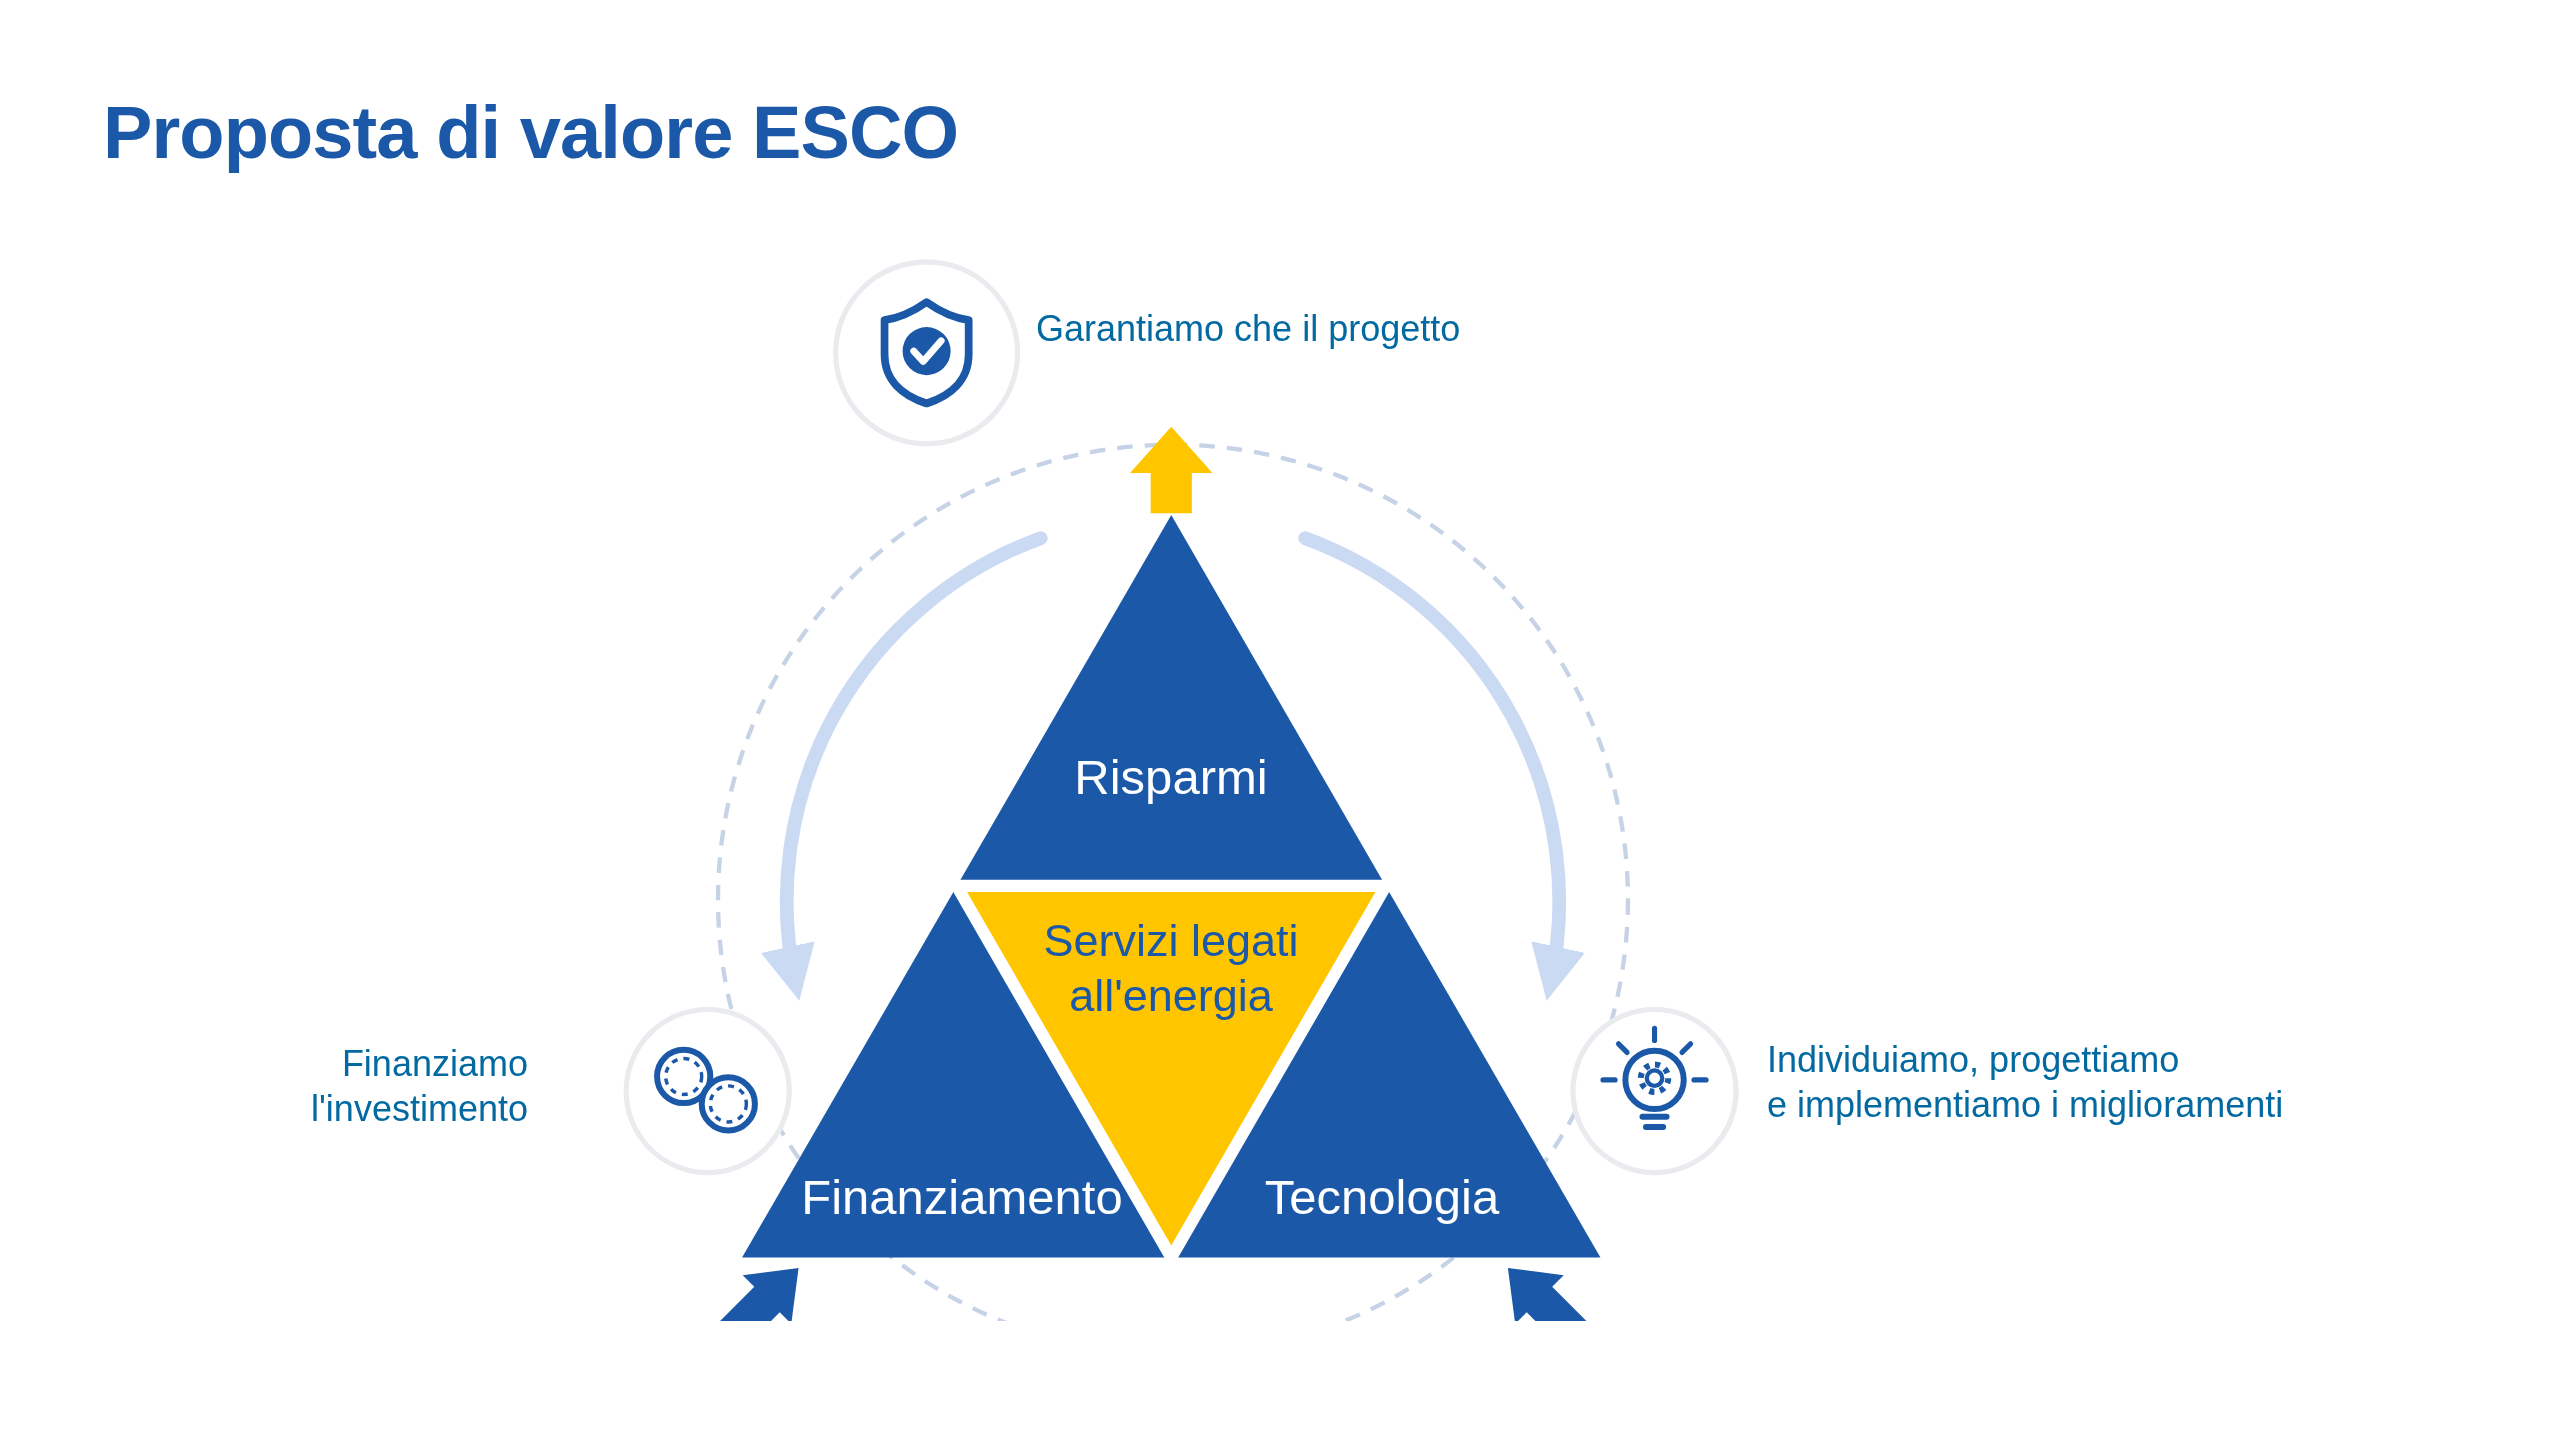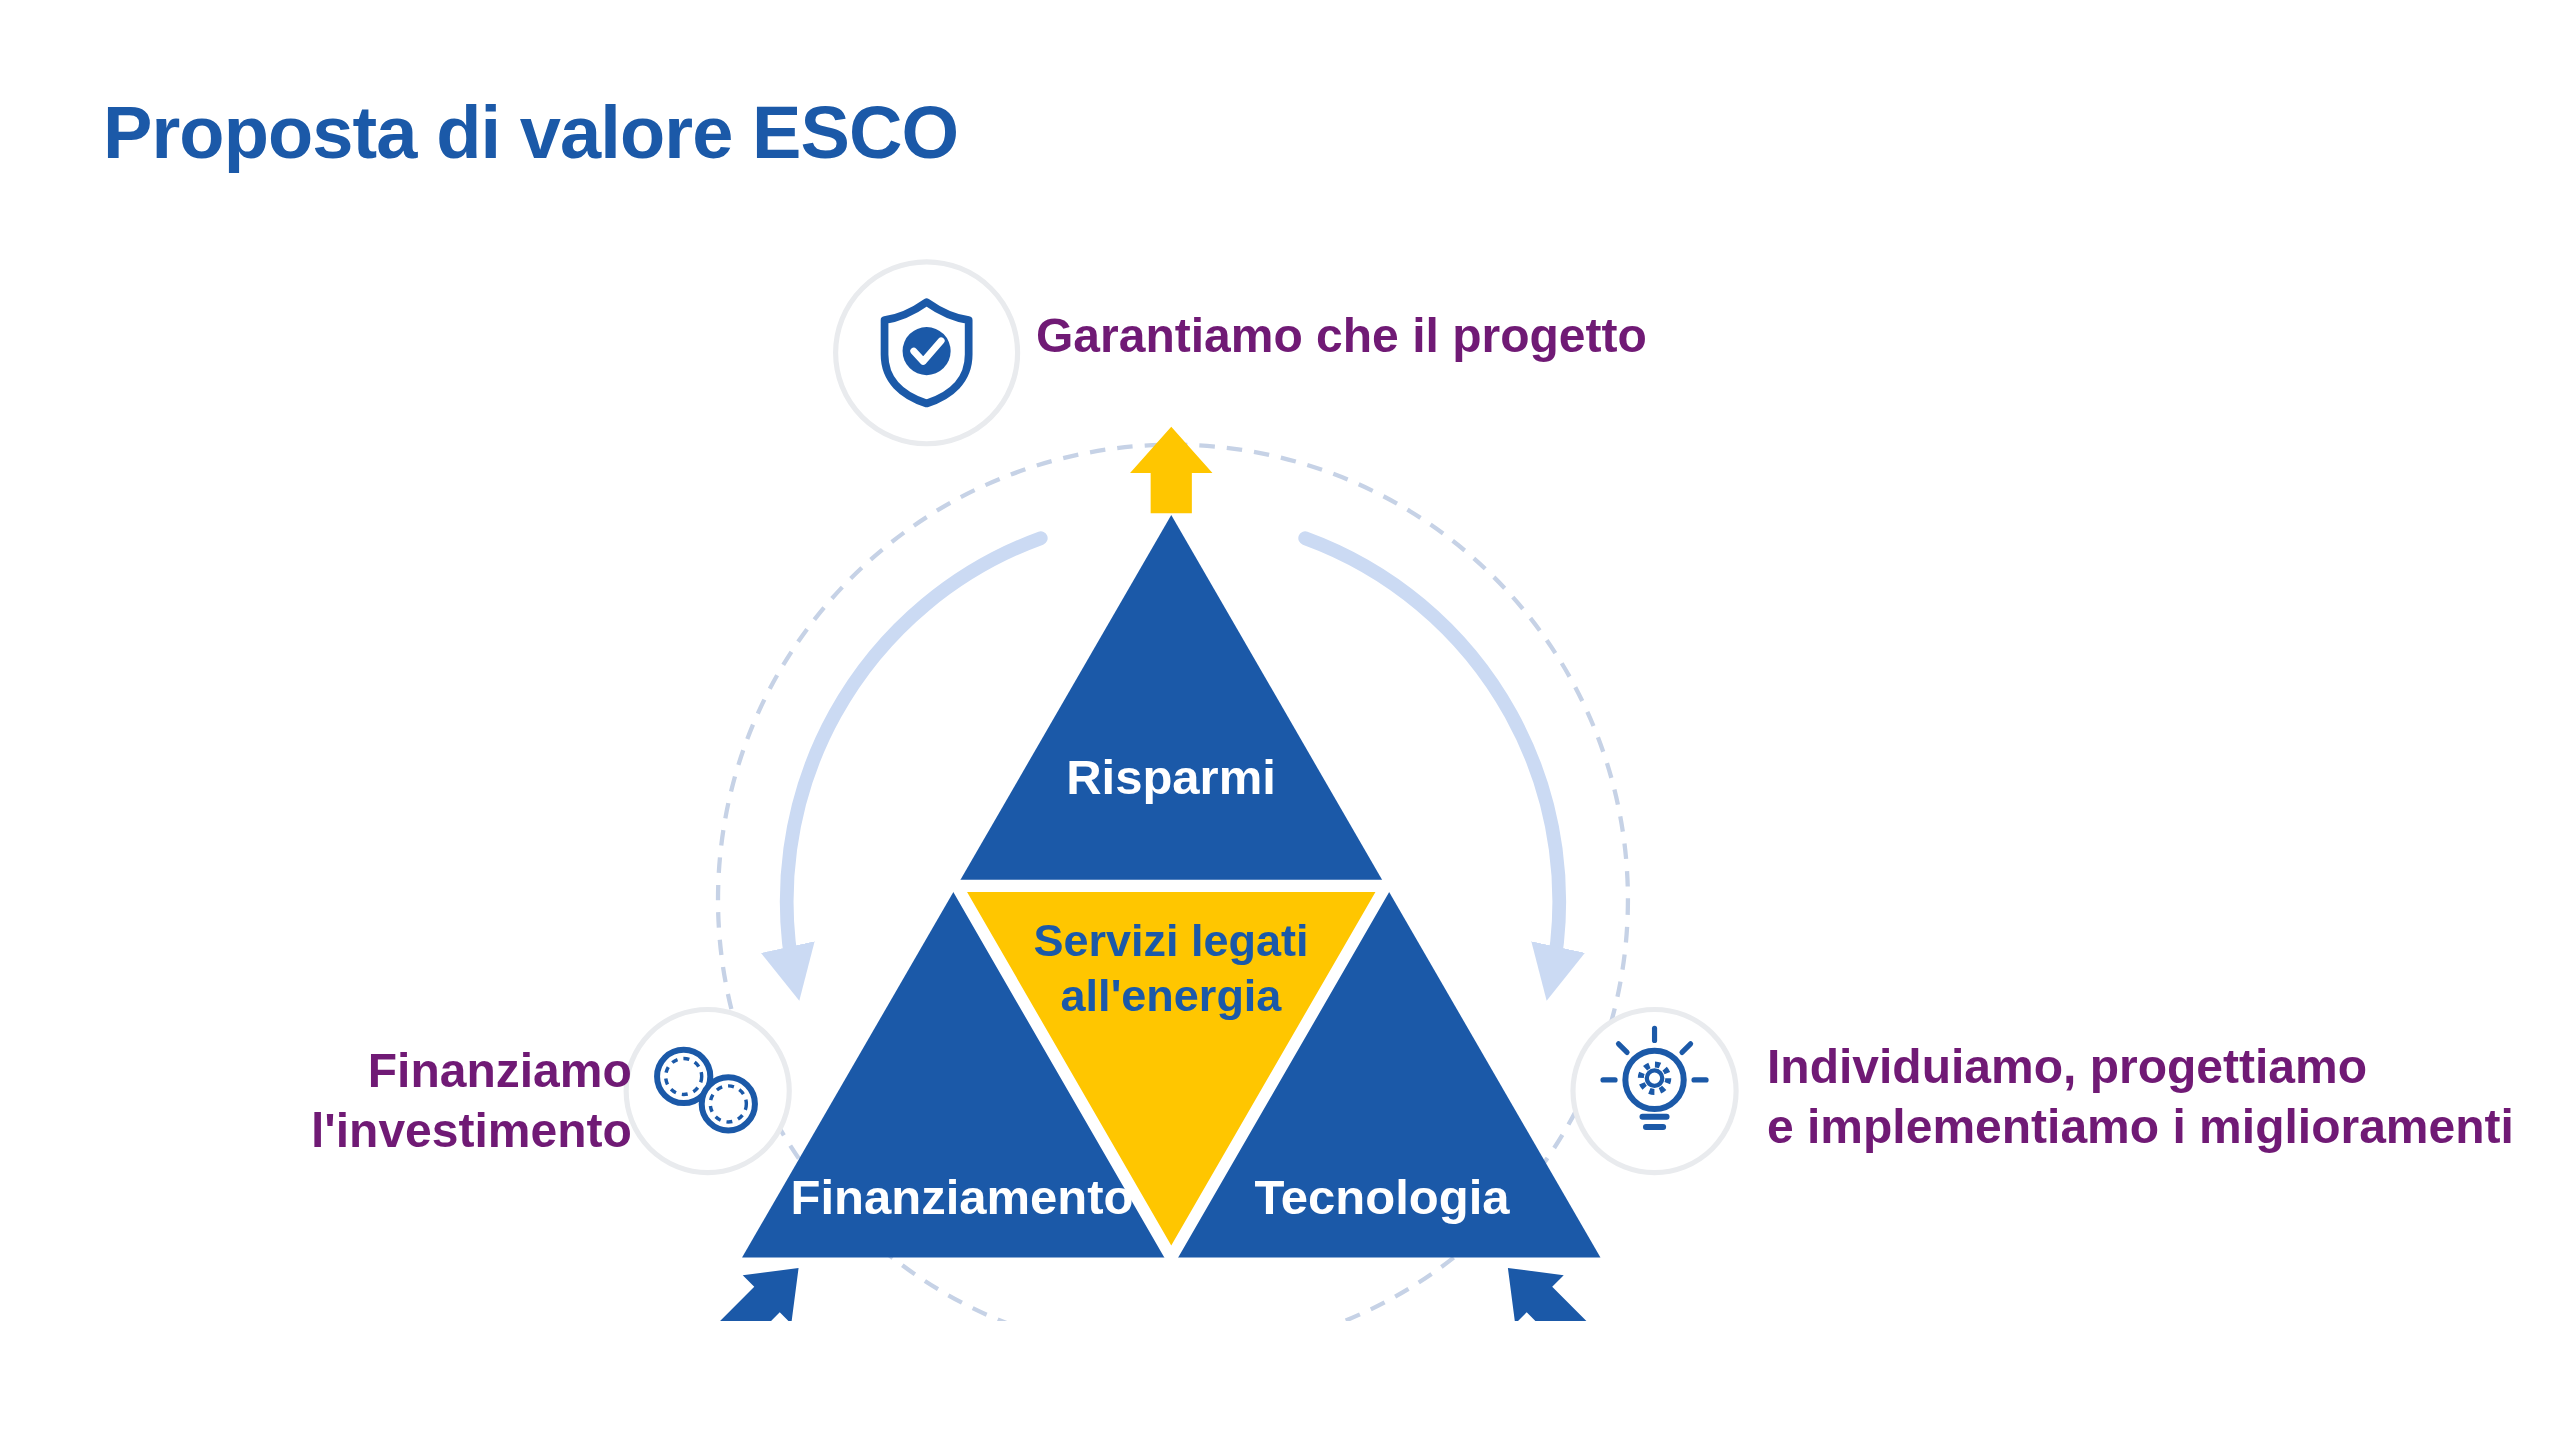--- a/index.html
+++ b/index.html
@@ -24,34 +24,34 @@
   }
   .diagram-svg {
     position: absolute;
     left: 0;
     top: 0;
     width: 2576px;
     height: 1449px;
   }
   .callout {
     position: absolute;
-    font-size: 48px;
-    font-weight: 700;
-    color: #701a75;
+    font-size: 36px;
+    font-weight: 400;
+    color: #0369a1;
     line-height: 1.26;
     white-space: nowrap;
   }
   .callout-top   { left: 1036px; top: 306px; }
   .callout-left  { left: 311px;  top: 1041px; text-align: right; }
   .callout-right { left: 1767px; top: 1037px; }
   .tri-label {
     position: absolute;
     transform: translate(-50%, -50%);
     font-size: 49px;
-    font-weight: 700;
+    font-weight: 400;
     color: #ffffff;
     white-space: nowrap;
     text-align: center;
   }
   .label-risparmi      { left: 1171px; top: 777px; }
   .label-finanziamento { left: 962px; top: 1197px; }
   .label-tecnologia    { left: 1382px; top: 1197px; }
   .label-center {
     left: 1171px; top: 969px;
     color: #1B59A8;

